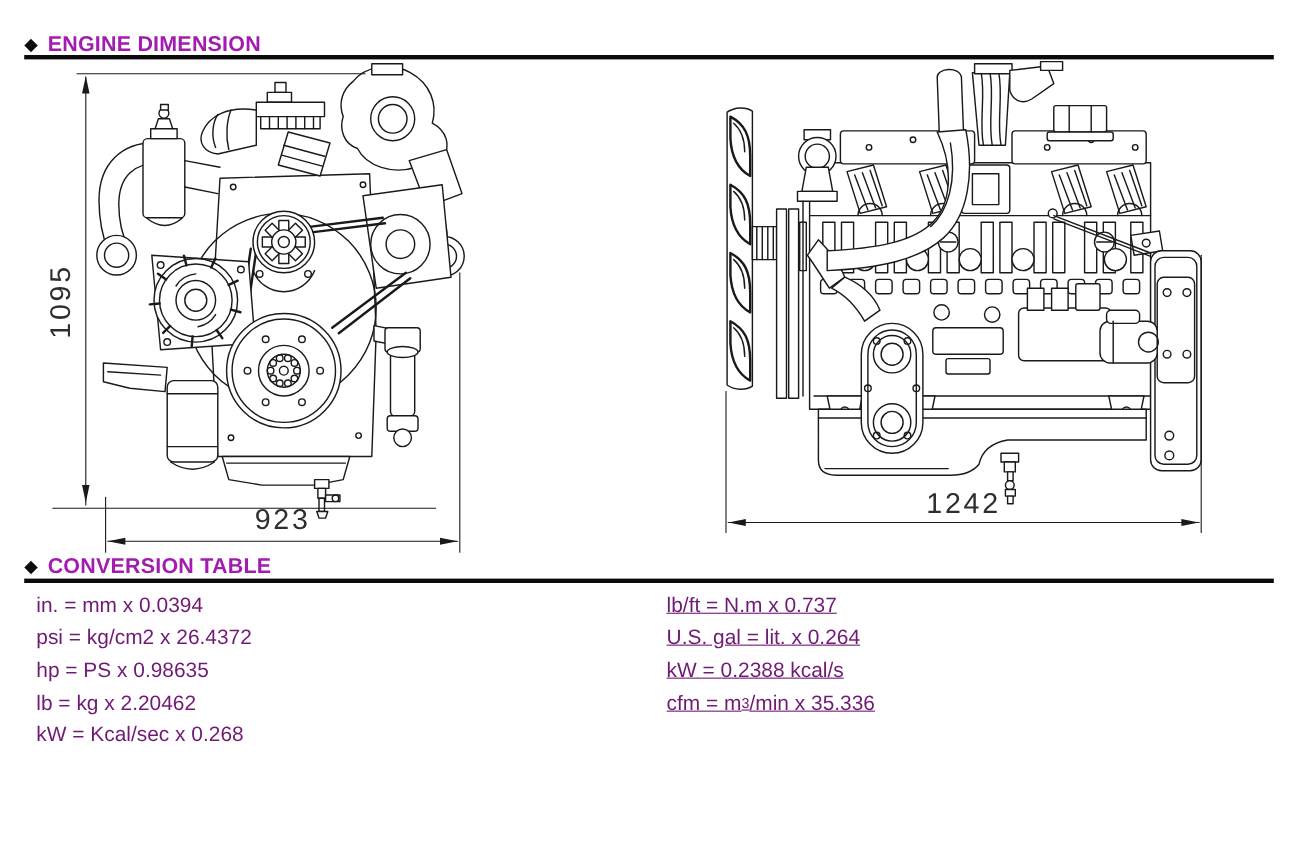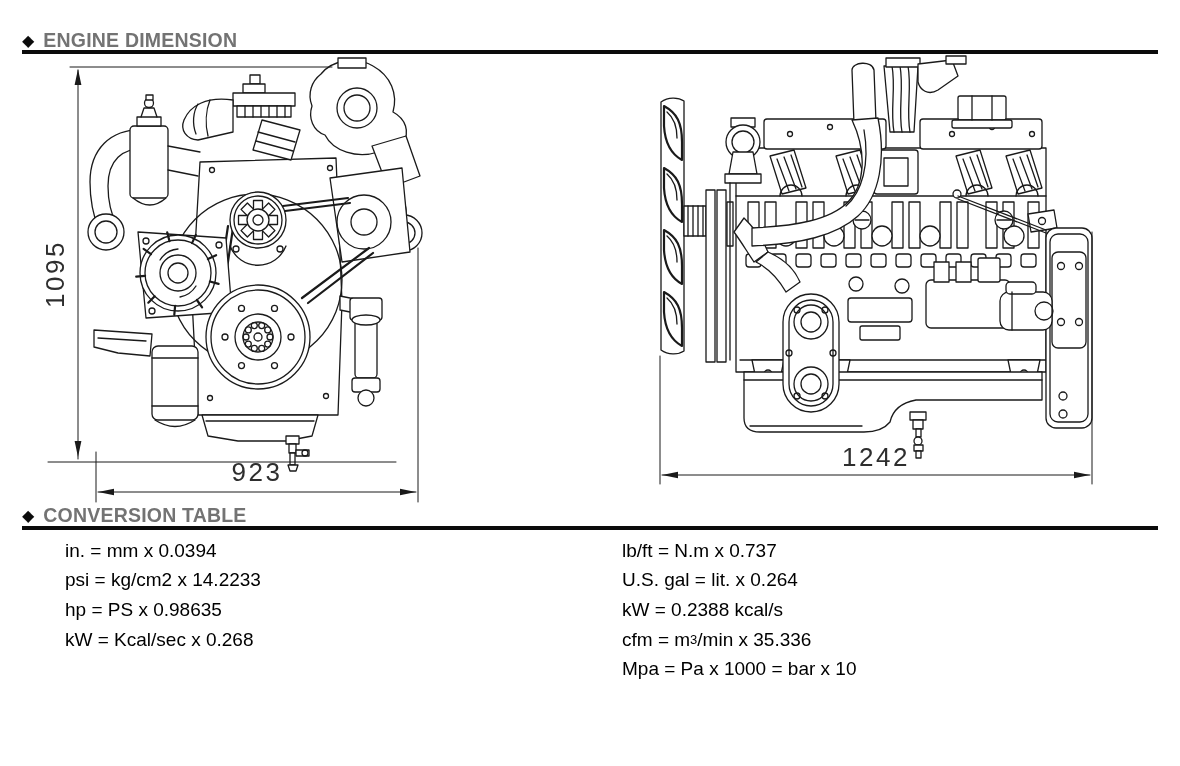--- a/index.html
+++ b/index.html
@@ -1,23 +1,23 @@
 <!DOCTYPE html>
 <html><head>
 <meta charset="utf-8">
 <style>
   html,body{margin:0;padding:0;background:#fff;}
   .page{position:relative;width:1180px;height:766px;background:#ffffff;overflow:hidden;
         font-family:"Liberation Sans",sans-serif;color:#0b0b0b;}
   .sec-header{position:absolute;left:22px;display:flex;align-items:center;gap:9px;z-index:3;}
   .diamond{font-size:16px;line-height:1;color:#0b0b0b;}
-  .sec-title{font-size:19.5px;font-weight:700;letter-spacing:.2px;color:#737373;}
+  .sec-title{font-size:19.5px;font-weight:700;letter-spacing:.2px;color:#a21caf;}
   .rule{position:absolute;left:22px;width:1136px;height:4px;background:#0b0b0b;z-index:2;}
   .drawing{position:absolute;left:0;top:55px;z-index:1;}
-  .conv{position:absolute;font-size:19px;color:#000000;z-index:3;margin-left:32px;}
+  .conv{position:absolute;font-size:19px;color:#701a75;z-index:3;}
   .conv .row{height:29.6px;display:flex;align-items:center;white-space:pre;}
   .conv sup{font-size:13px;line-height:0;}
   
   svg line,svg path,svg rect,svg circle,svg ellipse,svg polygon{stroke:#1a1a1a;fill:none;stroke-width:1.3;stroke-linecap:round;stroke-linejoin:round;}
   svg .w{fill:#ffffff;}
   svg .th{stroke-width:2.2;}
   svg .dl{stroke-width:1;}
   svg .ar{fill:#1a1a1a;stroke:none;}
   svg .dimtext{font-family:"Liberation Sans",sans-serif;font-size:26px;letter-spacing:2.5px;fill:#2e2e2e;stroke:none;}
 </style>
@@ -394,26 +394,26 @@
   </svg>
 
   <div class="sec-header" style="top:504px;">
     <span class="diamond">◆</span>
     <span class="sec-title">CONVERSION TABLE</span>
   </div>
   <div class="rule" style="top:526px;"></div>
 
   <div class="conv" style="top:536px;left:33px;">
     <div class="row">in. = mm x 0.0394</div>
-    <div class="row">psi = kg/cm2 x 14.2233</div>
+    <div class="row">psi = kg/cm2 x 26.4372</div>
     <div class="row">hp = PS x 0.98635</div>
+    <div class="row">lb = kg x 2.20462</div>
     <div class="row">kW = Kcal/sec x 0.268</div>
   </div>
 
-  <div class="conv" style="top:536px;left:590px;">
+  <div class="conv" style="top:536px;left:606px;text-decoration:underline;">
     <div class="row">lb/ft = N.m x 0.737</div>
     <div class="row">U.S. gal = lit. x 0.264</div>
     <div class="row">kW = 0.2388 kcal/s</div>
     <div class="row"><span>cfm = m</span><sup>3</sup><span>/min x 35.336</span></div>
-    <div class="row">Mpa = Pa x 1000 = bar x 10</div>
   </div>
 
 </div>
 
 </body></html>

